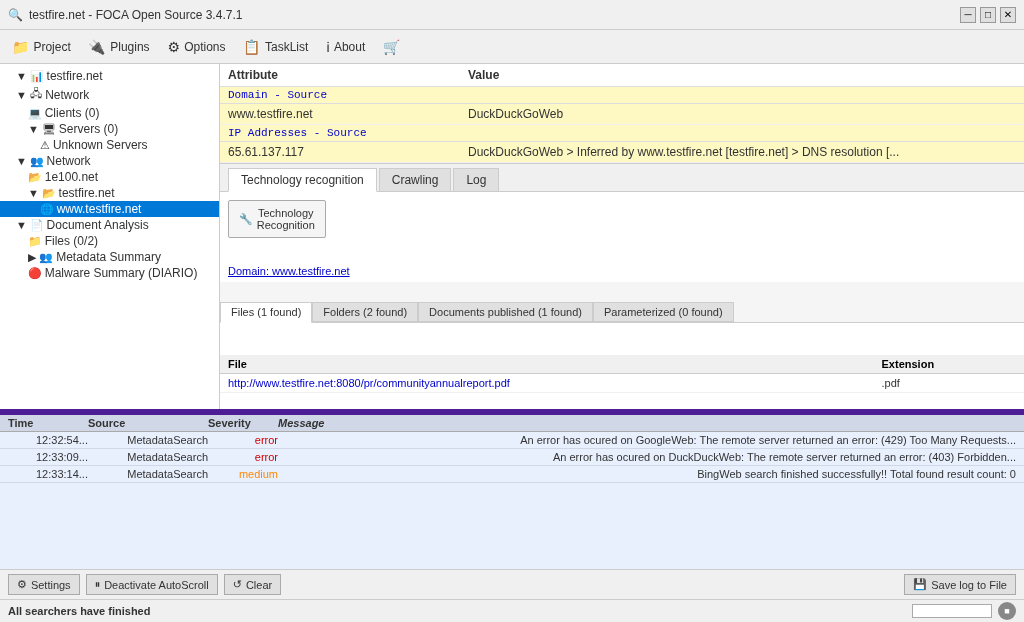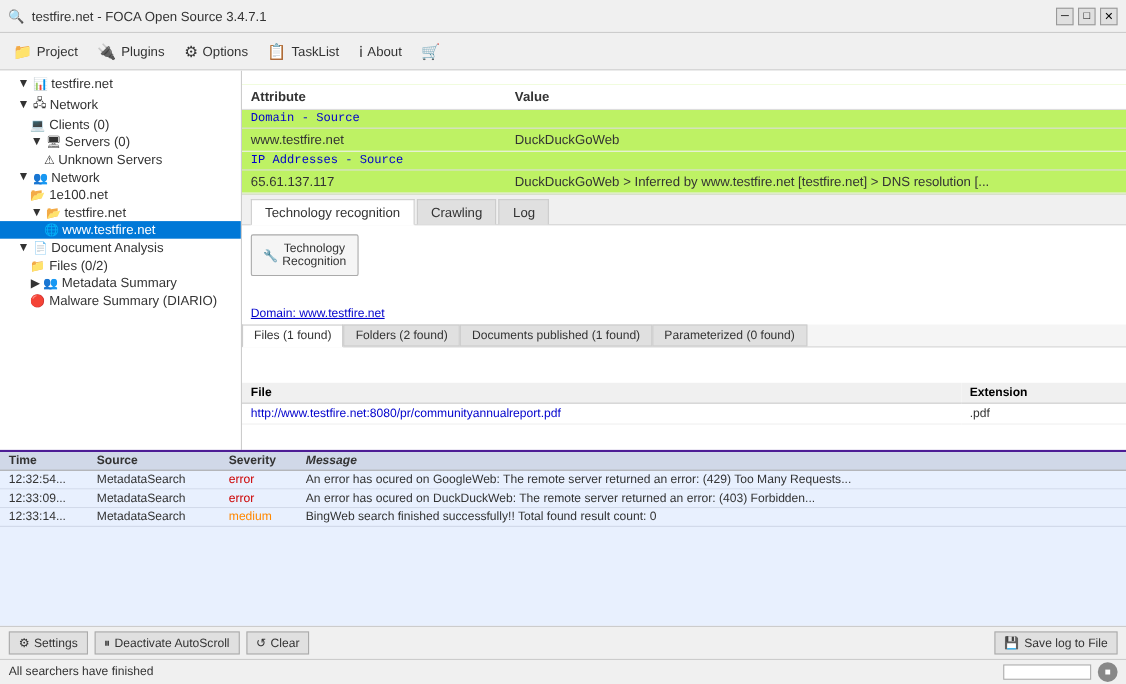--- a/index.html
+++ b/index.html
@@ -112,22 +112,21 @@
       flex: 1;
       display: flex;
       flex-direction: column;
       background: #fff;
       overflow: hidden;
     }
 
     
     .attr-table {
       border-bottom: 1px solid #ccc;
-      background: #bef264;
-      margin-top: 13px;
+      background: #fef9c3;
     }
     .attr-header {
       display: flex;
       padding: 4px 8px;
       background: #fff;
       font-weight: bold;
       color: #333;
       border-bottom: 1px solid #ddd;
     }
     .attr-col1 { width: 240px; }
@@ -208,20 +207,21 @@
       border-bottom: 1px solid #ccc;
       gap: 0;
     }
     .files-tab {
       padding: 3px 10px;
       border: 1px solid #ccc;
       background: #e0e0e0;
       cursor: pointer;
       font-size: 11px;
       color: #333;
+      margin-top: 20px;
     }
     .files-tab.active {
       background: #fff;
       border-bottom: 1px solid #fff;
       margin-bottom: -1px;
     }
 
     
     .files-table {
       width: 100%;
@@ -242,21 +242,21 @@
       color: #0000cc;
     }
     .files-table td.ext {
       color: #333;
     }
 
     
     .log-area {
       height: 160px;
       background: #e8f0fe;
-      border-top: 2px solid #4c1d95;
+      border-top: 6px solid #4c1d95;
       display: flex;
       flex-direction: column;
       overflow: hidden;
     }
     .log-header {
       display: flex;
       background: #d0d8e8;
       padding: 2px 8px;
       font-weight: bold;
       font-size: 11px;
@@ -270,20 +270,21 @@
     .log-content {
       overflow-y: auto;
       flex: 1;
     }
     .log-row {
       display: flex;
       padding: 2px 8px;
       border-bottom: 1px solid #d0d8e8;
       font-size: 11px;
       background: #e8f0fe;
+      text-align: right;
     }
     .log-cell-time { width: 80px; color: #333; }
     .log-cell-source { width: 120px; color: #333; }
     .log-cell-severity { width: 70px; color: #cc0000; }
     .log-cell-severity.medium { color: #ff8800; }
     .log-cell-message { flex: 1; color: #333; }
 
     
     .bottom-toolbar {
       display: flex;
@@ -313,20 +314,21 @@
     
     .status-bar {
       display: flex;
       align-items: center;
       padding: 2px 8px;
       background: #f0f0f0;
       border-top: 1px solid #ccc;
       font-size: 11px;
       color: #333;
       justify-content: space-between;
+      font-weight: bold;
     }
     .progress-container {
       display: flex;
       align-items: center;
       gap: 6px;
     }
     .progress-bar-outer {
       width: 80px;
       height: 14px;
       border: 1px solid #aaa;

